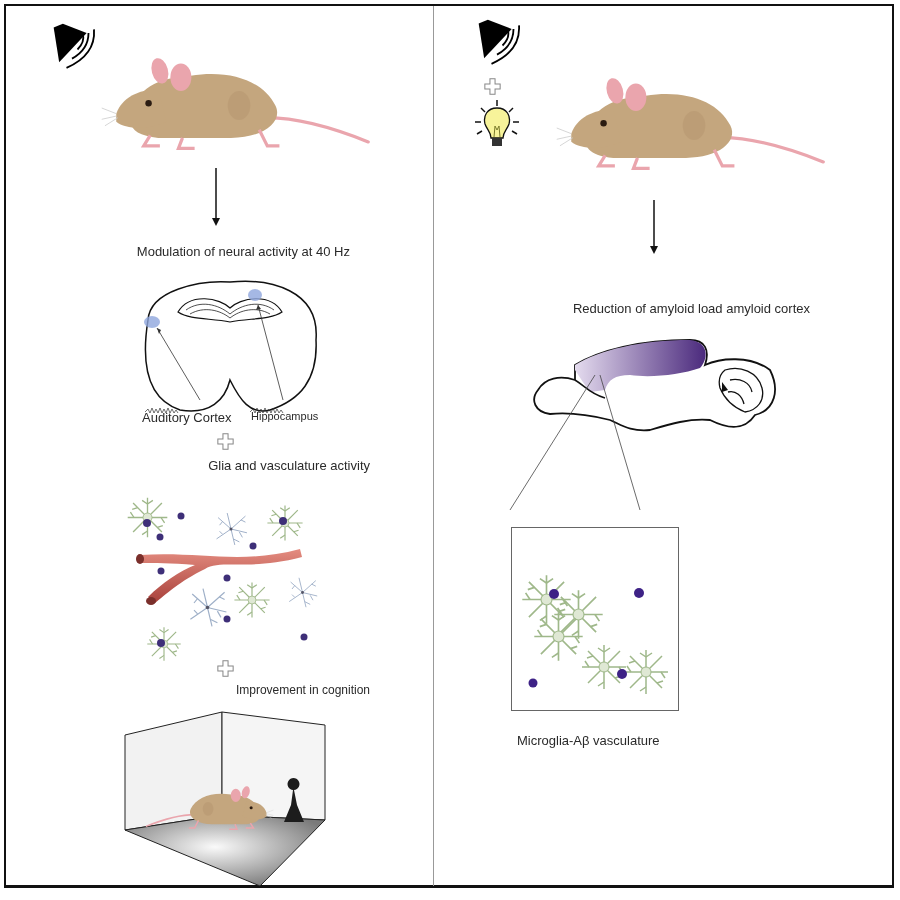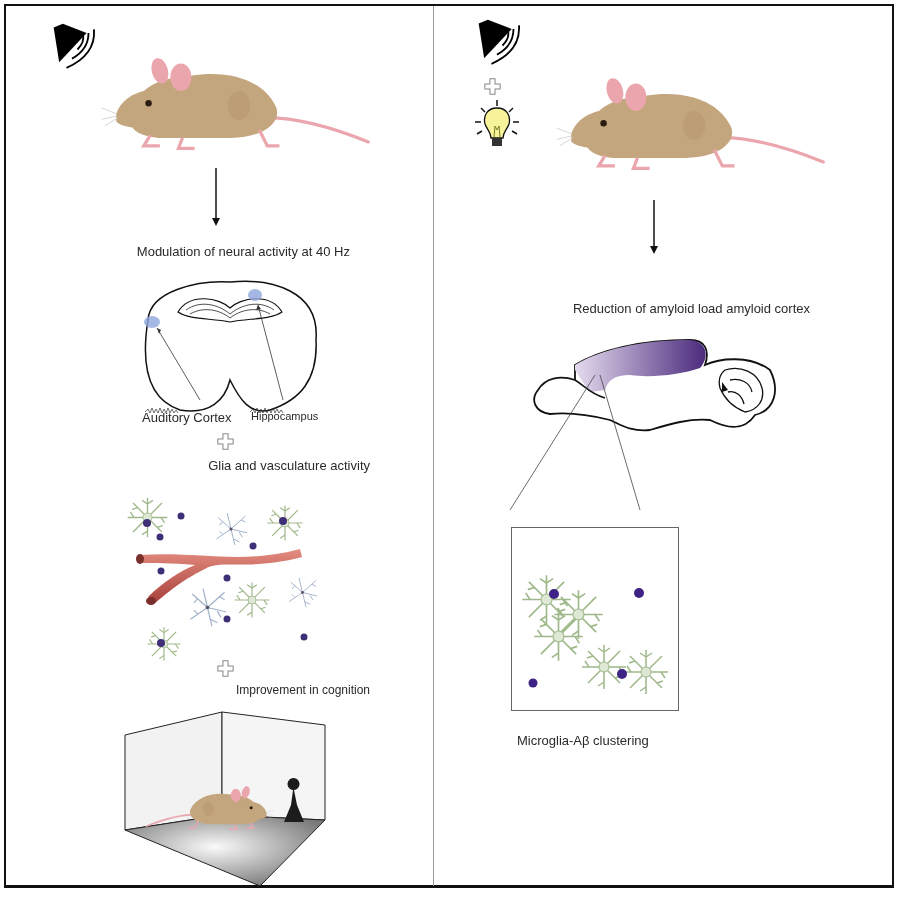--- a/index.html
+++ b/index.html
@@ -179,13 +179,13 @@
   <use href="#microglia" x="20" y="82" width="55" height="55"></use>
   <use href="#microglia" x="68" y="115" width="50" height="50"></use>
   <use href="#microglia" x="110" y="120" width="50" height="50"></use>
   <g fill="#3e2286">
     <circle cx="43" cy="67" r="5"></circle>
       <circle cx="128" cy="66" r="5"></circle>
     <circle cx="22" cy="156" r="4.5"></circle>
       <circle cx="111" cy="147" r="5"></circle>
   </g>
 </svg>
-<div class="label" style="left:517px;top:733px;font-size:13px;">Microglia-Aβ clustering</div>
+<div class="label" style="left:517px;top:733px;font-size:13px;">Microglia-Aβ vasculature</div>
 
 </body></html>

